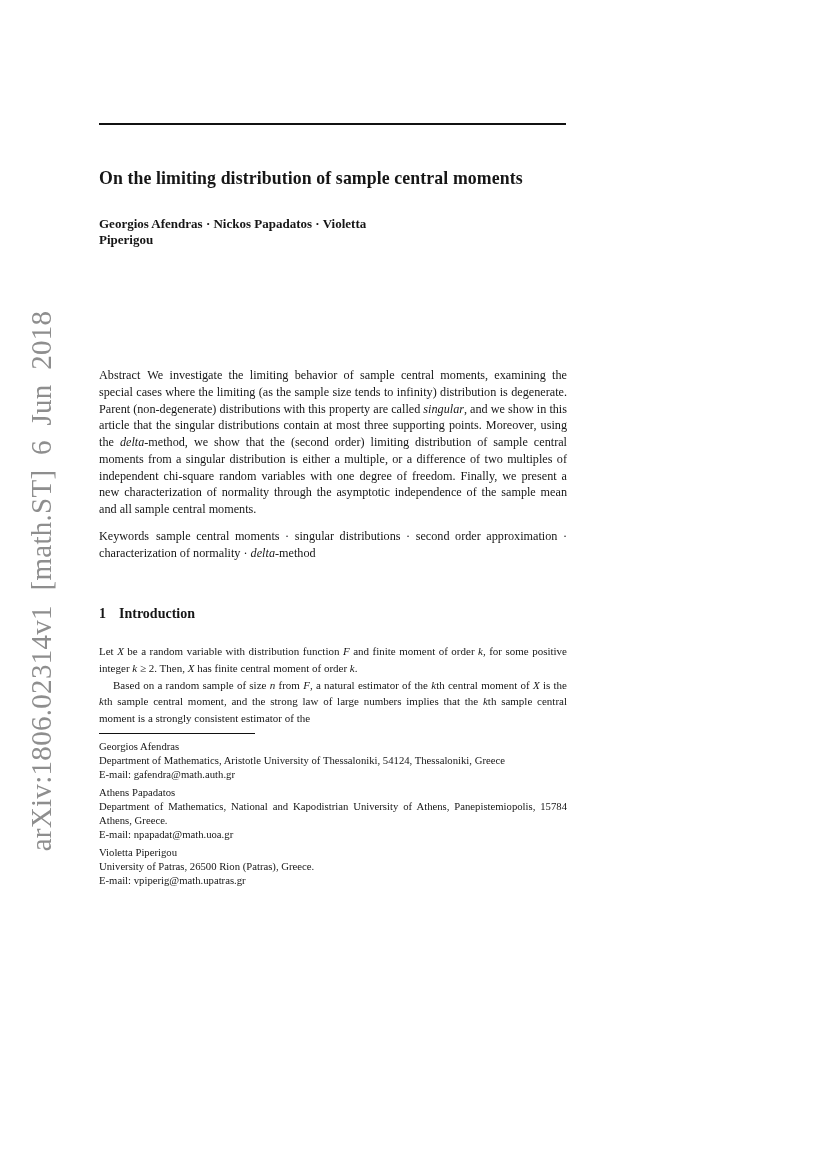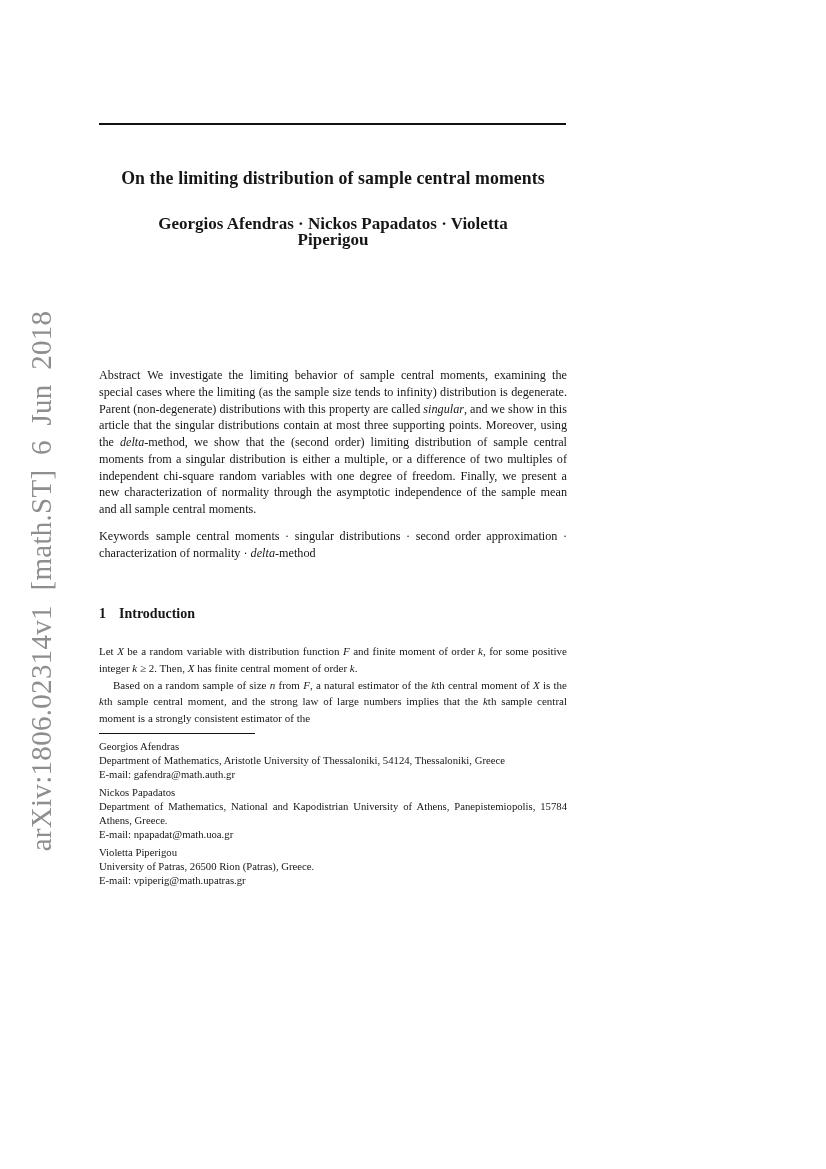--- a/index.html
+++ b/index.html
@@ -27,31 +27,29 @@
   .title {
     position: absolute;
     left: 99px;
     top: 168px;
     width: 468px;
     margin: 0;
     font-size: 17.8px;
     font-weight: bold;
     line-height: 21px;
     letter-spacing: 0.1px;
-    text-align: center;
   }
   .authors {
     position: absolute;
     left: 99px;
     top: 216px;
     width: 468px;
-    font-size: 17px;
+    font-size: 13px;
     font-weight: bold;
     line-height: 15.6px;
-    text-align: center;
   }
   .abstract {
     position: absolute;
     left: 99px;
     top: 367px;
     width: 468px;
     margin: 0;
     font-size: 12.2px;
     line-height: 16.75px;
     text-align: justify;
@@ -163,21 +161,21 @@
 
   <div class="foot-rule"></div>
 
   <div class="footnotes">
     <div class="footnote">
       <div>Georgios Afendras</div>
       <div>Department of Mathematics, Aristotle University of Thessaloniki, 54124, Thessaloniki, Greece</div>
       <div>E-mail: gafendra@math.auth.gr</div>
     </div>
     <div class="footnote">
-      <div>Nickos Papadatos</div>
+      <div>Athens Papadatos</div>
       <div>Department of Mathematics, National and Kapodistrian University of Athens, Panepistemiopolis, 15784 Athens, Greece.</div>
       <div>E-mail: npapadat@math.uoa.gr</div>
     </div>
     <div class="footnote">
       <div>Violetta Piperigou</div>
       <div>University of Patras, 26500 Rion (Patras), Greece.</div>
       <div>E-mail: vpiperig@math.upatras.gr</div>
     </div>
   </div>
 

